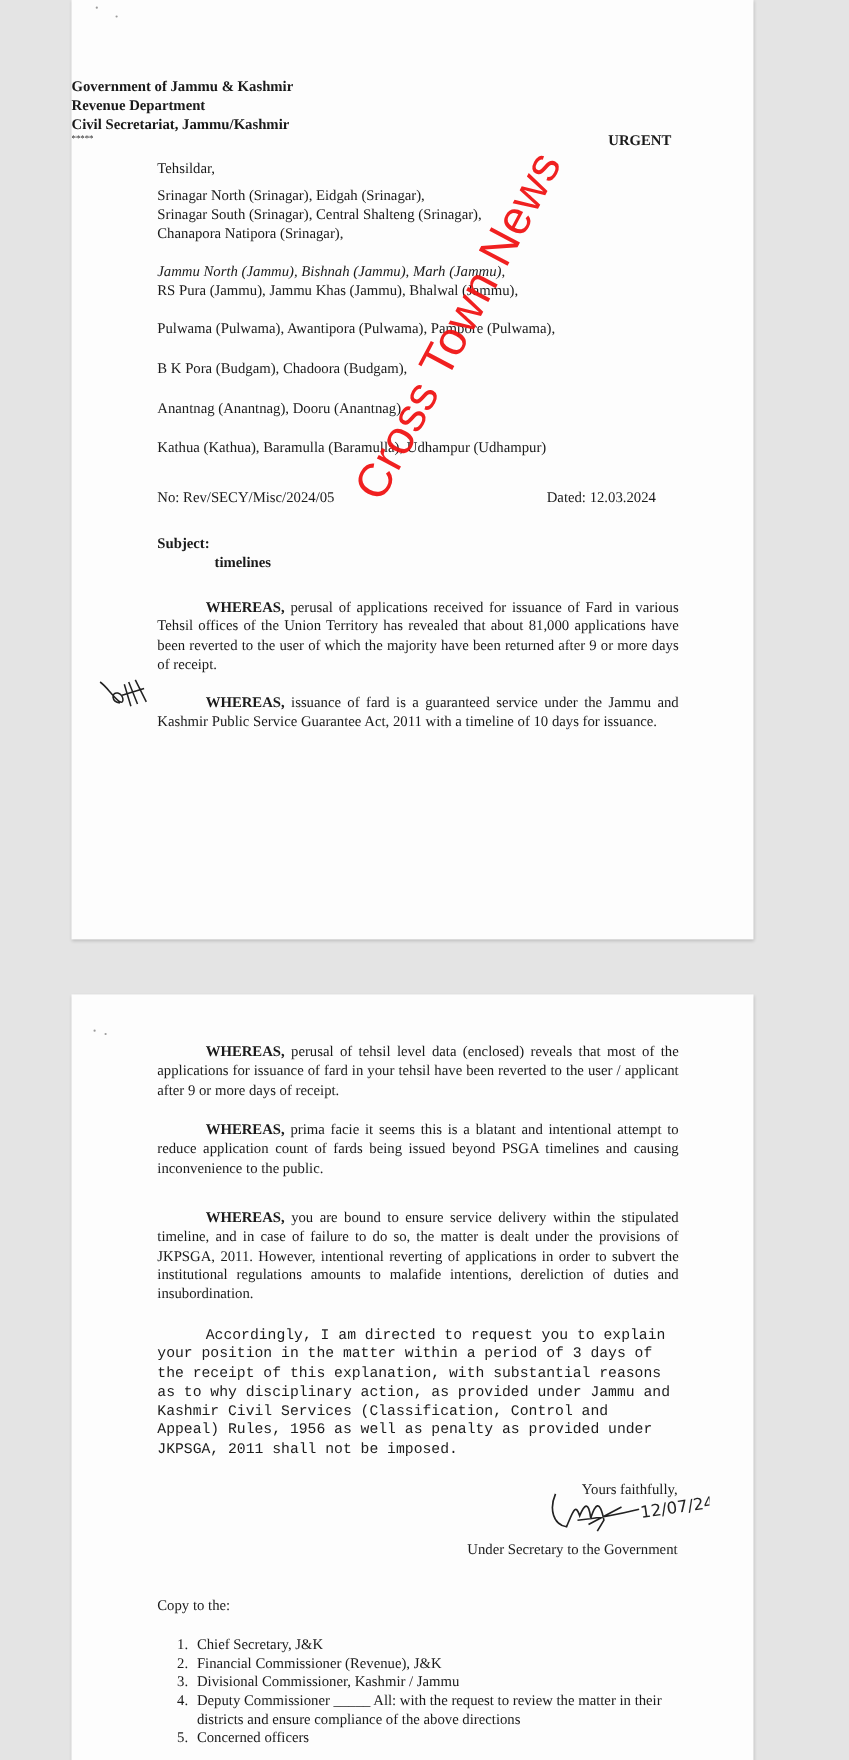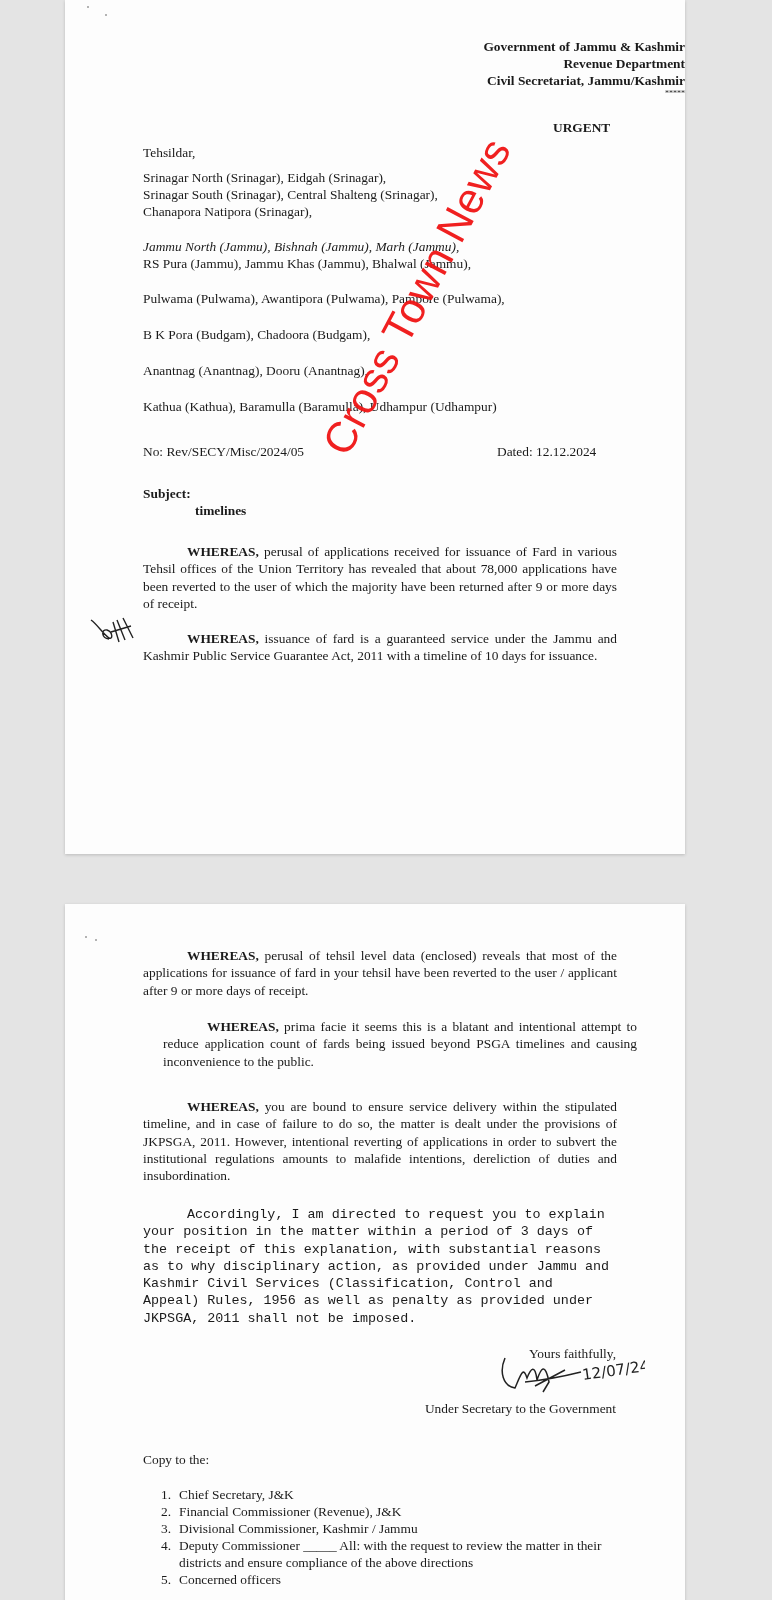--- a/index.html
+++ b/index.html
@@ -10,21 +10,21 @@
     color: #1a1a1a;
   }
   .page {
     position: absolute; left: 65px; width: 620px; background: #fdfdfd;
     box-shadow: 0 1px 3px rgba(0,0,0,0.18);
   }
   #page1 { top: 0; height: 854px; }
   #page2 { top: 904px; height: 736px; }
   .abs { position: absolute; }
   .t { font-size: 13.4px; line-height: 17px; white-space: nowrap; }
-  .center { text-align: right; }
+  .center { text-align: left; margin-top: 32px; }
   .bold { font-weight: bold; }
   .para { position: absolute; left: 78px; width: 474px; font-size: 13.4px; line-height: 17.3px; text-align: justify; }
   .para .lead { font-weight: bold; }
   .indent { display: inline-block; width: 44px; }
   .dot { position: absolute; width: 2px; height: 2px; background: #9a9a9a; border-radius: 50%; }
   .watermark {
     position: absolute; left: 248px; top: 440px;
     font-family: "Liberation Sans", "DejaVu Sans", sans-serif;
     font-size: 43px; color: #f01515; white-space: nowrap;
     transform-origin: left top; transform: rotate(-62deg);
@@ -56,27 +56,27 @@
 
   <div class="abs t" style="left:78px;top:238px;font-style:italic;">Jammu North (Jammu), Bishnah (Jammu), Marh (Jammu),</div>
   <div class="abs t" style="left:78px;top:255px;">RS Pura (Jammu), Jammu Khas (Jammu), Bhalwal (Jammu),</div>
 
   <div class="abs t" style="left:78px;top:290px;">Pulwama (Pulwama), Awantipora (Pulwama), Pampore (Pulwama),</div>
   <div class="abs t" style="left:78px;top:326px;">B K Pora (Budgam), Chadoora (Budgam),</div>
   <div class="abs t" style="left:78px;top:362px;">Anantnag (Anantnag), Dooru (Anantnag),</div>
   <div class="abs t" style="left:78px;top:398px;">Kathua (Kathua), Baramulla (Baramulla), Udhampur (Udhampur)</div>
 
   <div class="abs t" style="left:78px;top:443px;">No: Rev/SECY/Misc/2024/05</div>
-  <div class="abs t" style="left:432px;top:443px;">Dated: 12.12.2024</div>
+  <div class="abs t" style="left:432px;top:443px;">Dated: 12.03.2024</div>
 
   <div class="abs t bold" style="left:78px;top:485px;">Subject:</div>
   <div class="abs t bold" style="left:130px;top:502px;">timelines</div>
 
   <div class="para" style="top:543px;">
-    <span class="indent"></span><span class="lead">WHEREAS,</span><span> perusal of applications received for issuance of Fard in various Tehsil offices of the Union Territory has revealed that about 78,000 applications have been reverted to the user of which the majority have been returned after 9 or more days of receipt.</span>
+    <span class="indent"></span><span class="lead">WHEREAS,</span><span> perusal of applications received for issuance of Fard in various Tehsil offices of the Union Territory has revealed that about 81,000 applications have been reverted to the user of which the majority have been returned after 9 or more days of receipt.</span>
   </div>
 
   <svg class="abs" style="left:22px;top:612px;" width="52" height="34" viewBox="0 0 52 34">
     <path d="M4 8 C10 12, 16 22, 22 26 C26 28, 26 20, 20 18 C14 17, 14 26, 22 27" fill="none" stroke="#222" stroke-width="1.4"></path>
     <path d="M26 10 L32 30 M30 8 L38 28 M24 20 L44 14 M36 6 L46 26" fill="none" stroke="#222" stroke-width="1.4"></path>
   </svg>
 
   <div class="para" style="top:630px;">
     <span class="indent"></span><span class="lead">WHEREAS,</span><span> issuance of fard is a guaranteed service under the Jammu and Kashmir Public Service Guarantee Act, 2011 with a timeline of 10 days for issuance.</span>
   </div>
@@ -84,21 +84,21 @@
   <div class="watermark" style="color: rgb(240, 21, 21);">Cross Town News</div>
 </div>
 
 <div class="page" id="page2">
   <span class="dot" style="left:20px;top:32px;"></span>
   <span class="dot" style="left:30px;top:35px;"></span>
 
   <div class="para" style="top:43px;">
     <span class="indent"></span><span class="lead">WHEREAS,</span><span> perusal of tehsil level data (enclosed) reveals that most of the applications for issuance of fard in your tehsil have been reverted to the user / applicant after 9 or more days of receipt.</span>
   </div>
-  <div class="para" style="top:114px;margin-left:20px;">
+  <div class="para" style="top:114px;">
     <span class="indent"></span><span class="lead">WHEREAS,</span><span> prima facie it seems this is a blatant and intentional attempt to reduce application count of fards being issued beyond PSGA timelines and causing inconvenience to the public.</span>
   </div>
   <div class="para" style="top:194px;">
     <span class="indent"></span><span class="lead">WHEREAS,</span><span> you are bound to ensure service delivery within the stipulated timeline, and in case of failure to do so, the matter is dealt under the provisions of JKPSGA, 2011. However, intentional reverting of applications in order to subvert the institutional regulations amounts to malafide intentions, dereliction of duties and insubordination.</span>
   </div>
   <div class="para" style="top:302px;text-align:left;font-family:Liberation Mono, monospace;">
     <span class="indent"></span><span>Accordingly, I am directed to request you to explain your position in the matter within a period of 3 days of the receipt of this explanation, with substantial reasons as to why disciplinary action, as provided under Jammu and Kashmir Civil Services (Classification, Control and Appeal) Rules, 1956 as well as penalty as provided under JKPSGA, 2011 shall not be imposed.</span>
   </div>
 
   <div class="abs t" style="left:0;width:551px;text-align:right;top:441px;">Yours faithfully,</div>

